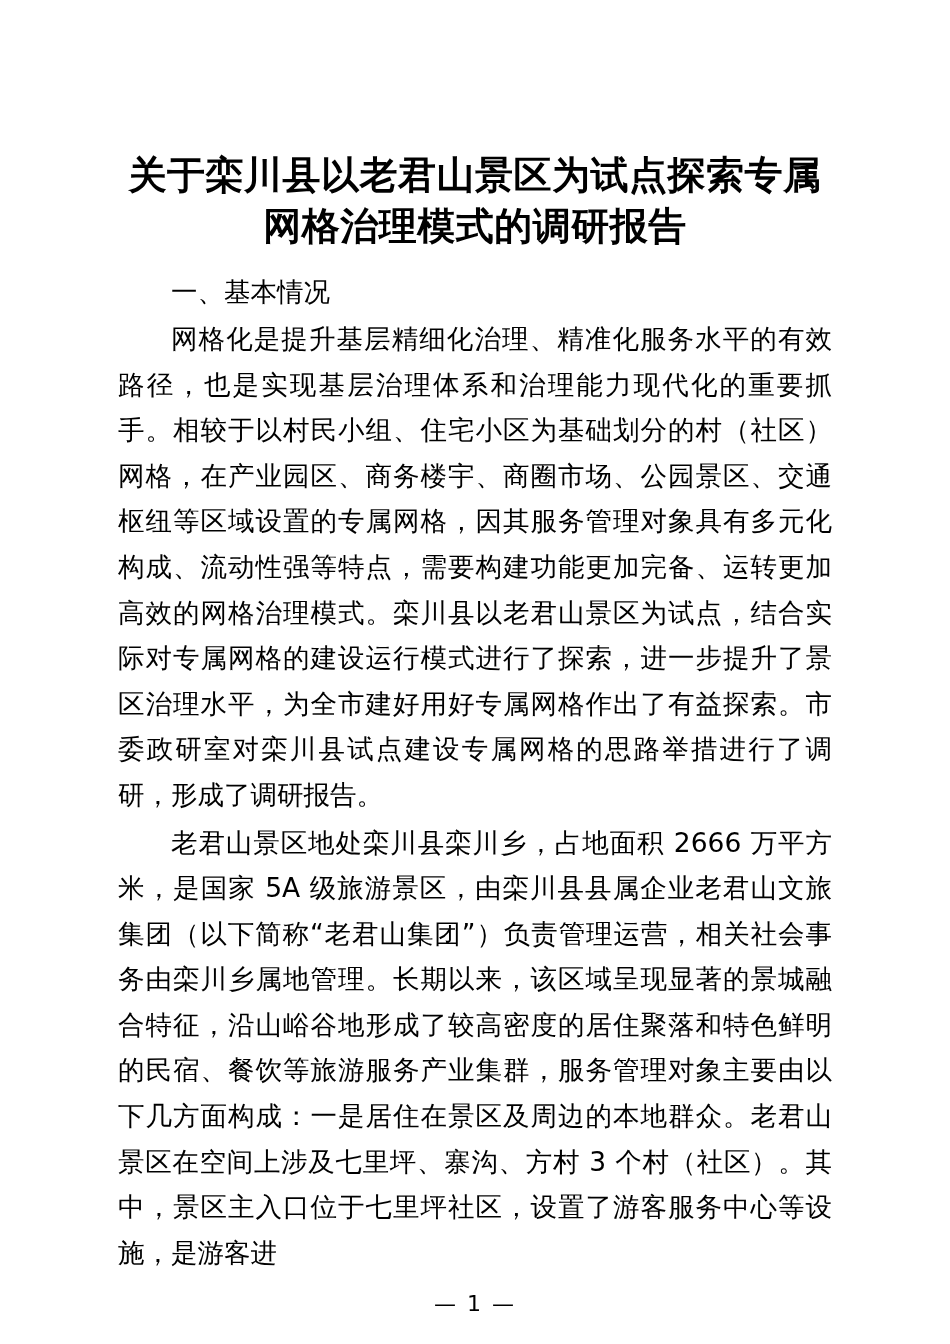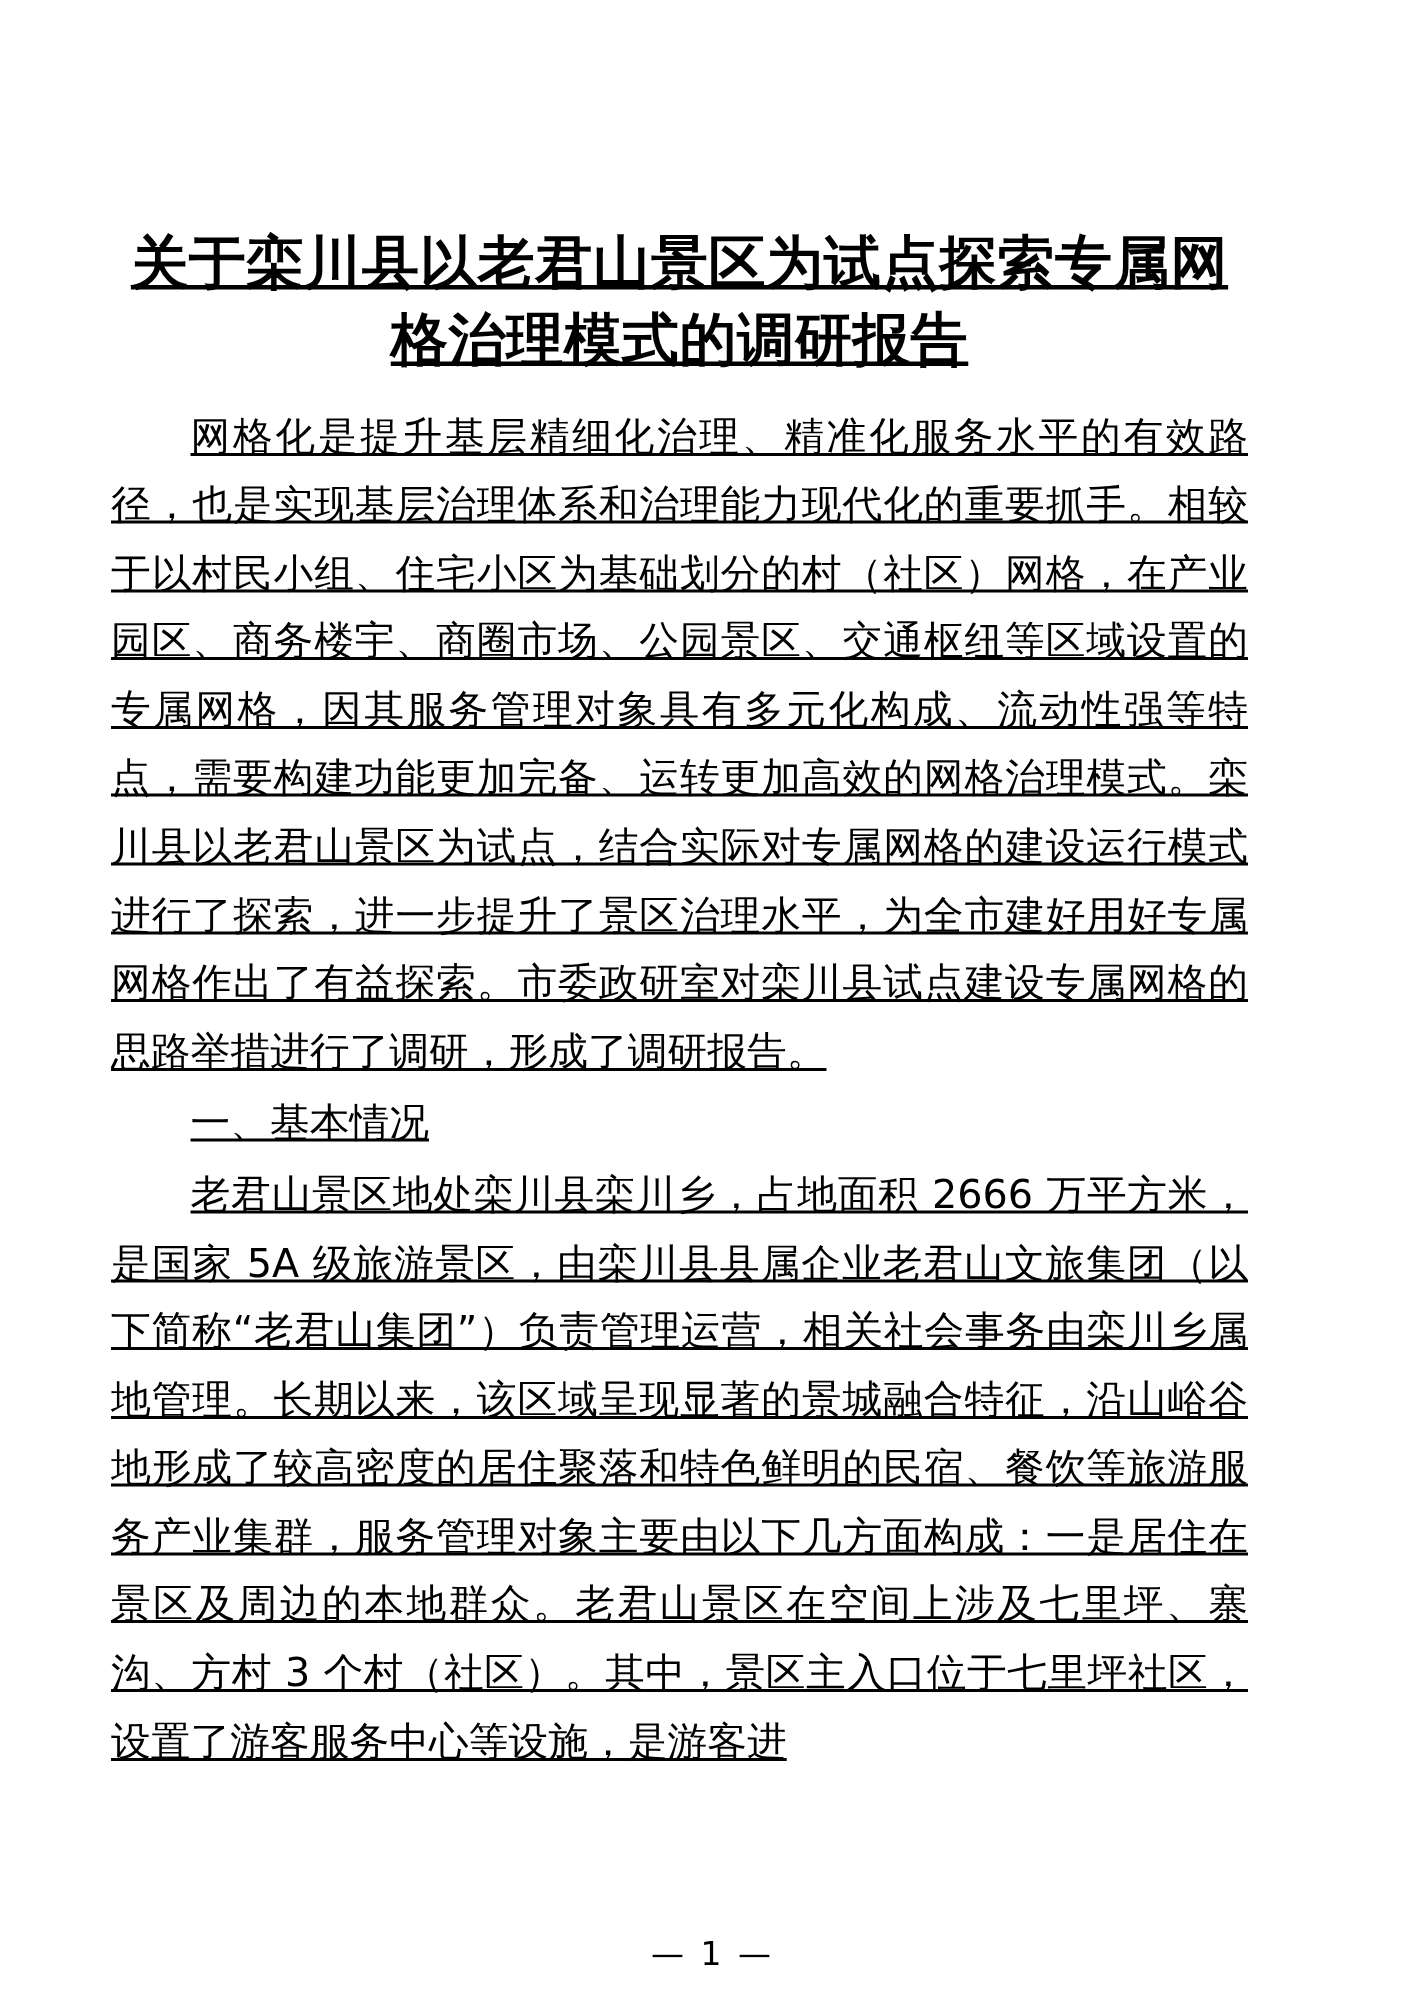--- a/index.html
+++ b/index.html
@@ -12,23 +12,22 @@
     height: 1344px;
     font-family: "Liberation Serif", "DejaVu Serif", serif;
     color: #000000;
     position: relative;
     overflow: hidden;
   }
   .page {
     box-sizing: border-box;
     width: 950px;
     height: 1344px;
-    padding: 150px 118px 40px 74px;
+    padding: 150px 118px 40px 118px;
     position: relative;
-    text-decoration: underline;
   }
   .doc-title {
     font-family: "DejaVu Sans", "Liberation Sans", sans-serif;
     font-weight: bold;
     font-size: 38px;
     line-height: 1.35;
     text-align: center;
     letter-spacing: 0.5px;
     margin: 0 0 16px 0;
     color: #000;
@@ -58,18 +57,18 @@
     letter-spacing: 2px;
   }
 </style>
 </head>
 <body>
 
 <div class="page">
 
   <h1 class="doc-title">关于栾川县以老君山景区为试点探索专属网格治理模式的调研报告</h1>
 
+  <p class="para">一、基本情况</p>
   <p class="para">网格化是提升基层精细化治理、精准化服务水平的有效路径，也是实现基层治理体系和治理能力现代化的重要抓手。相较于以村民小组、住宅小区为基础划分的村（社区）网格，在产业园区、商务楼宇、商圈市场、公园景区、交通枢纽等区域设置的专属网格，因其服务管理对象具有多元化构成、流动性强等特点，需要构建功能更加完备、运转更加高效的网格治理模式。栾川县以老君山景区为试点，结合实际对专属网格的建设运行模式进行了探索，进一步提升了景区治理水平，为全市建好用好专属网格作出了有益探索。市委政研室对栾川县试点建设专属网格的思路举措进行了调研，形成了调研报告。</p>
-  <p class="para">一、基本情况</p>
   <p class="para tight">老君山景区地处栾川县栾川乡，占地面积 2666 万平方米，是国家 5A 级旅游景区，由栾川县县属企业老君山文旅集团（以下简称“老君山集团”）负责管理运营，相关社会事务由栾川乡属地管理。长期以来，该区域呈现显著的景城融合特征，沿山峪谷地形成了较高密度的居住聚落和特色鲜明的民宿、餐饮等旅游服务产业集群，服务管理对象主要由以下几方面构成：一是居住在景区及周边的本地群众。老君山景区在空间上涉及七里坪、寨沟、方村 3 个村（社区）。其中，景区主入口位于七里坪社区，设置了游客服务中心等设施，是游客进</p>
 
   <div class="footer">— 1 —</div>
 </div>
 
 </body></html>

